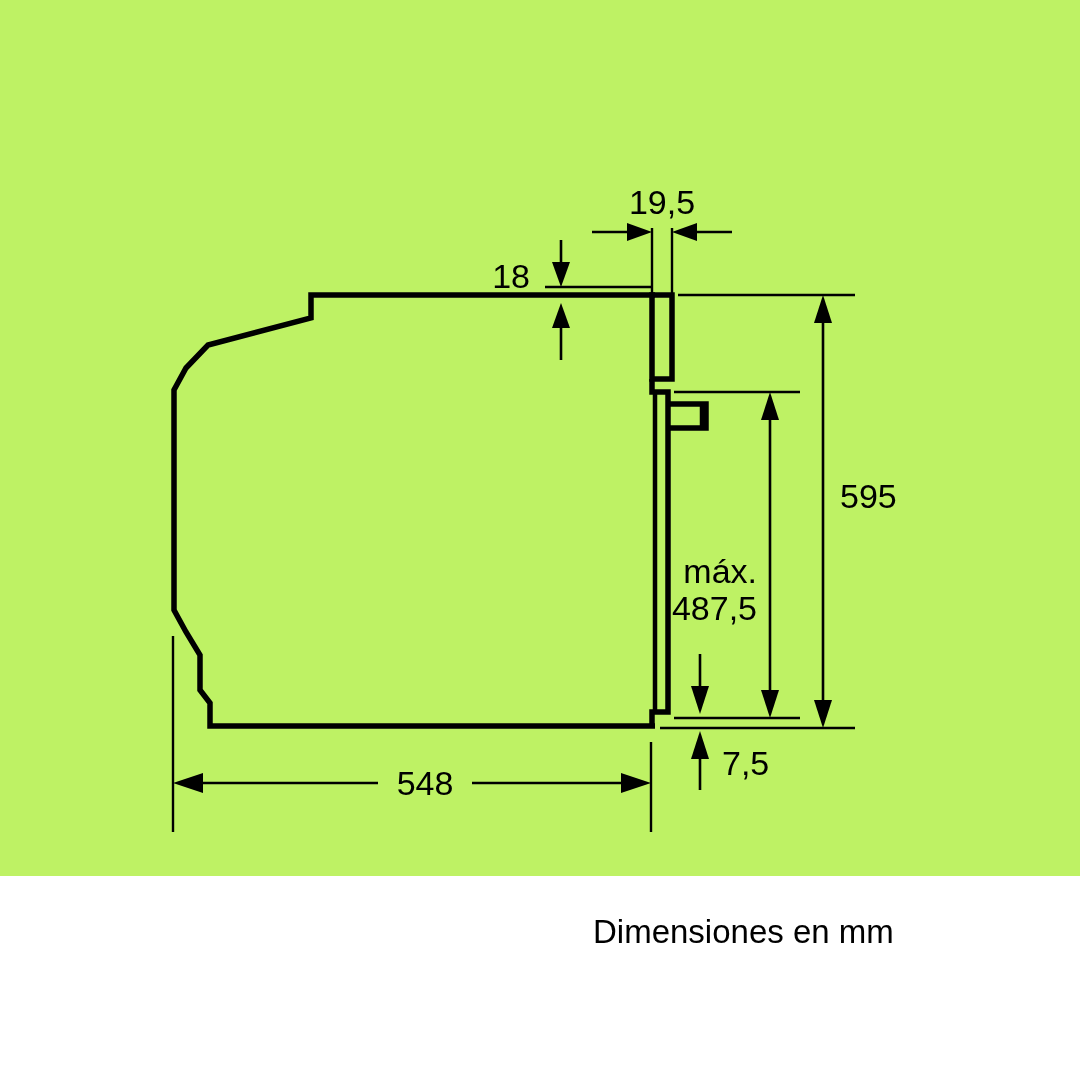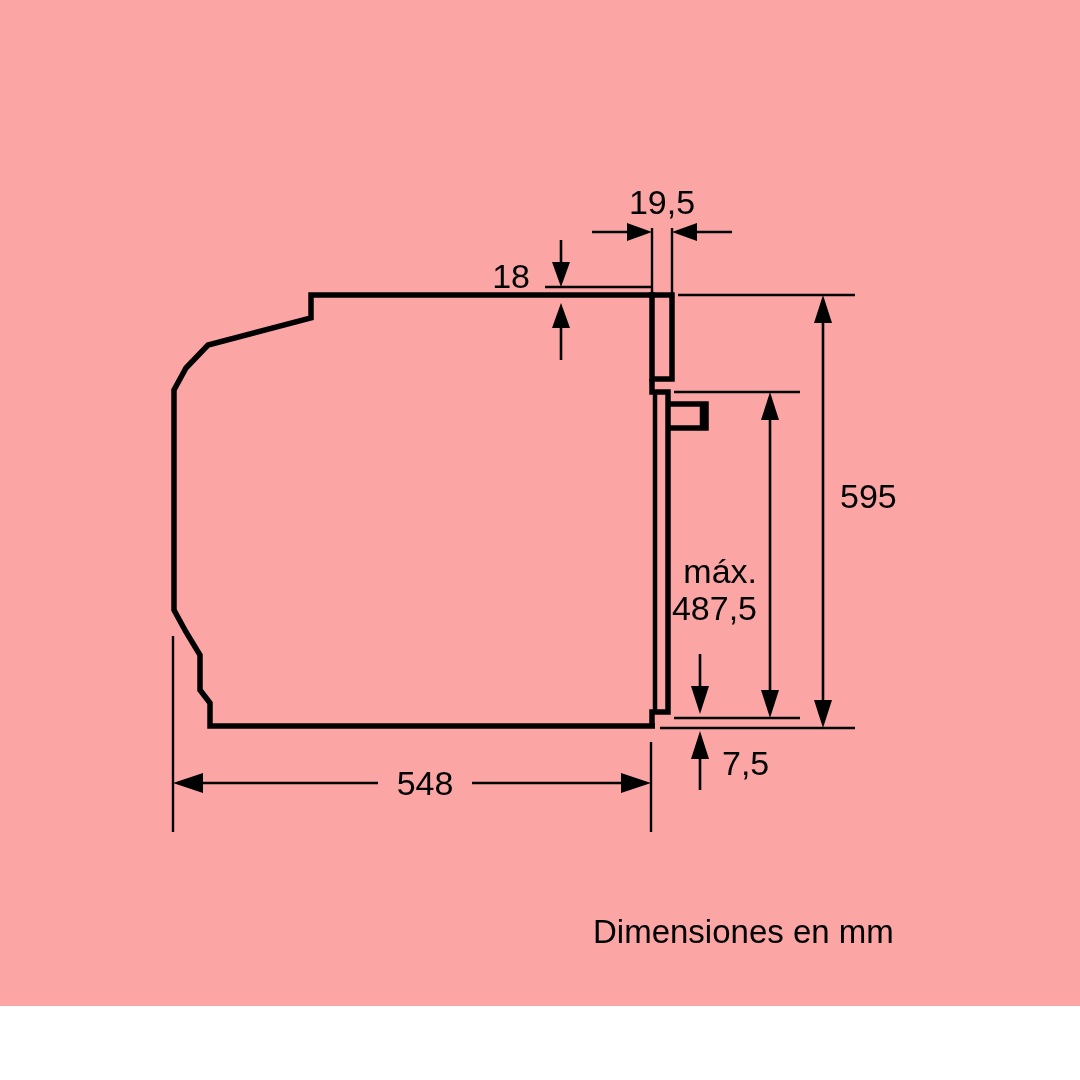--- a/index.html
+++ b/index.html
@@ -9,22 +9,22 @@
   }
   body {
     width: 1080px;
     height: 1080px;
     font-family: "Liberation Sans", sans-serif;
     overflow: hidden;
   }
   #drawing-root {
     position: relative;
     width: 1080px;
-    height: 1006px;
-    background: #fca5a5;
+    height: 876px;
+    background: #bef264;
   }
   svg#tech-drawing {
     display: block;
     width: 1080px;
     height: 1080px;
   }
   .dim-text {
     font-family: "Liberation Sans", sans-serif;
     font-size: 34px;
     fill: #000000;

